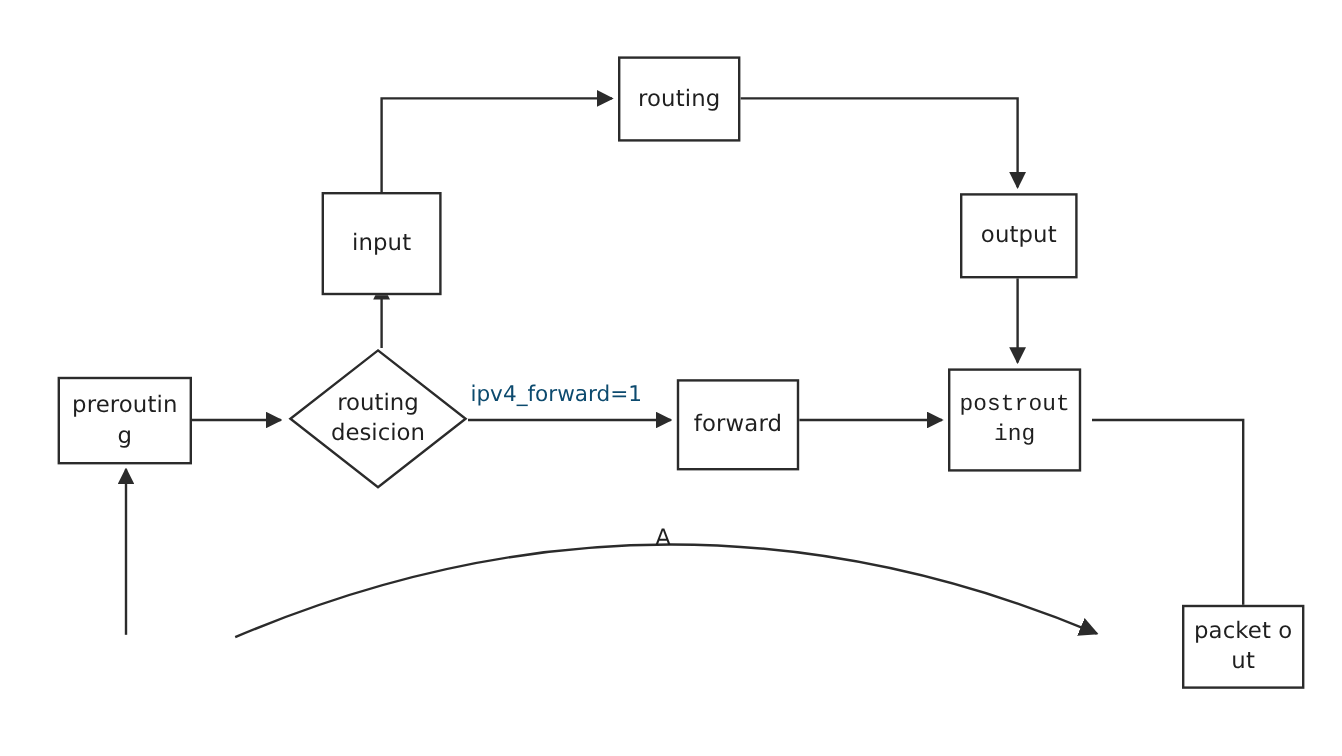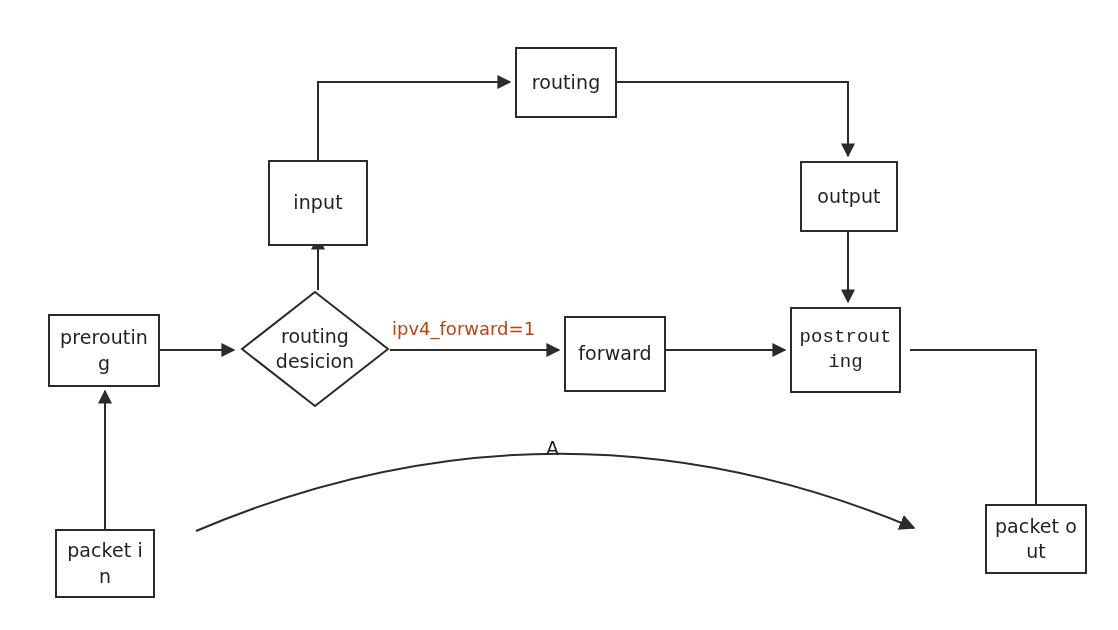--- a/index.html
+++ b/index.html
@@ -57,21 +57,21 @@
     z-index: 2;
     text-align: center;
     font-size: 19px;
     line-height: 1.3;
     color: #1f1f1f;
     white-space: pre-line;
   }
   .edge-label {
     position: absolute;
     font-size: 18px;
-    color: #c2410c;
+    color: #0c4a6e;
     white-space: nowrap;
     background: transparent;
   }
   .curve-label {
     position: absolute;
     font-size: 19px;
     color: #1f1f1f;
   }
 </style>
 </head>
@@ -135,23 +135,20 @@
   </div>
 
   <div class="node" style="left:564px; top:316px; width:102px; height:76px;">
     <span>forward</span>
   </div>
 
   <div class="node" style="left:790px; top:307px; width:111px; height:86px;font-family:Liberation Mono, monospace;">
     <span>postrouting</span>
   </div>
 
-  <div class="node" style="left:55px; top:529px; width:100px; height:69px;">
-    <span>packet in</span>
-  </div>
 
   <div class="node" style="left:985px; top:504px; width:102px; height:70px;">
     <span>packet out</span>
   </div>
 
   <div class="edge-label" style="left:392px; top:318px;">ipv4_forward=1</div>
 
   <div class="curve-label" style="left:546px; top:437px;">A</div>
 
 </div>

